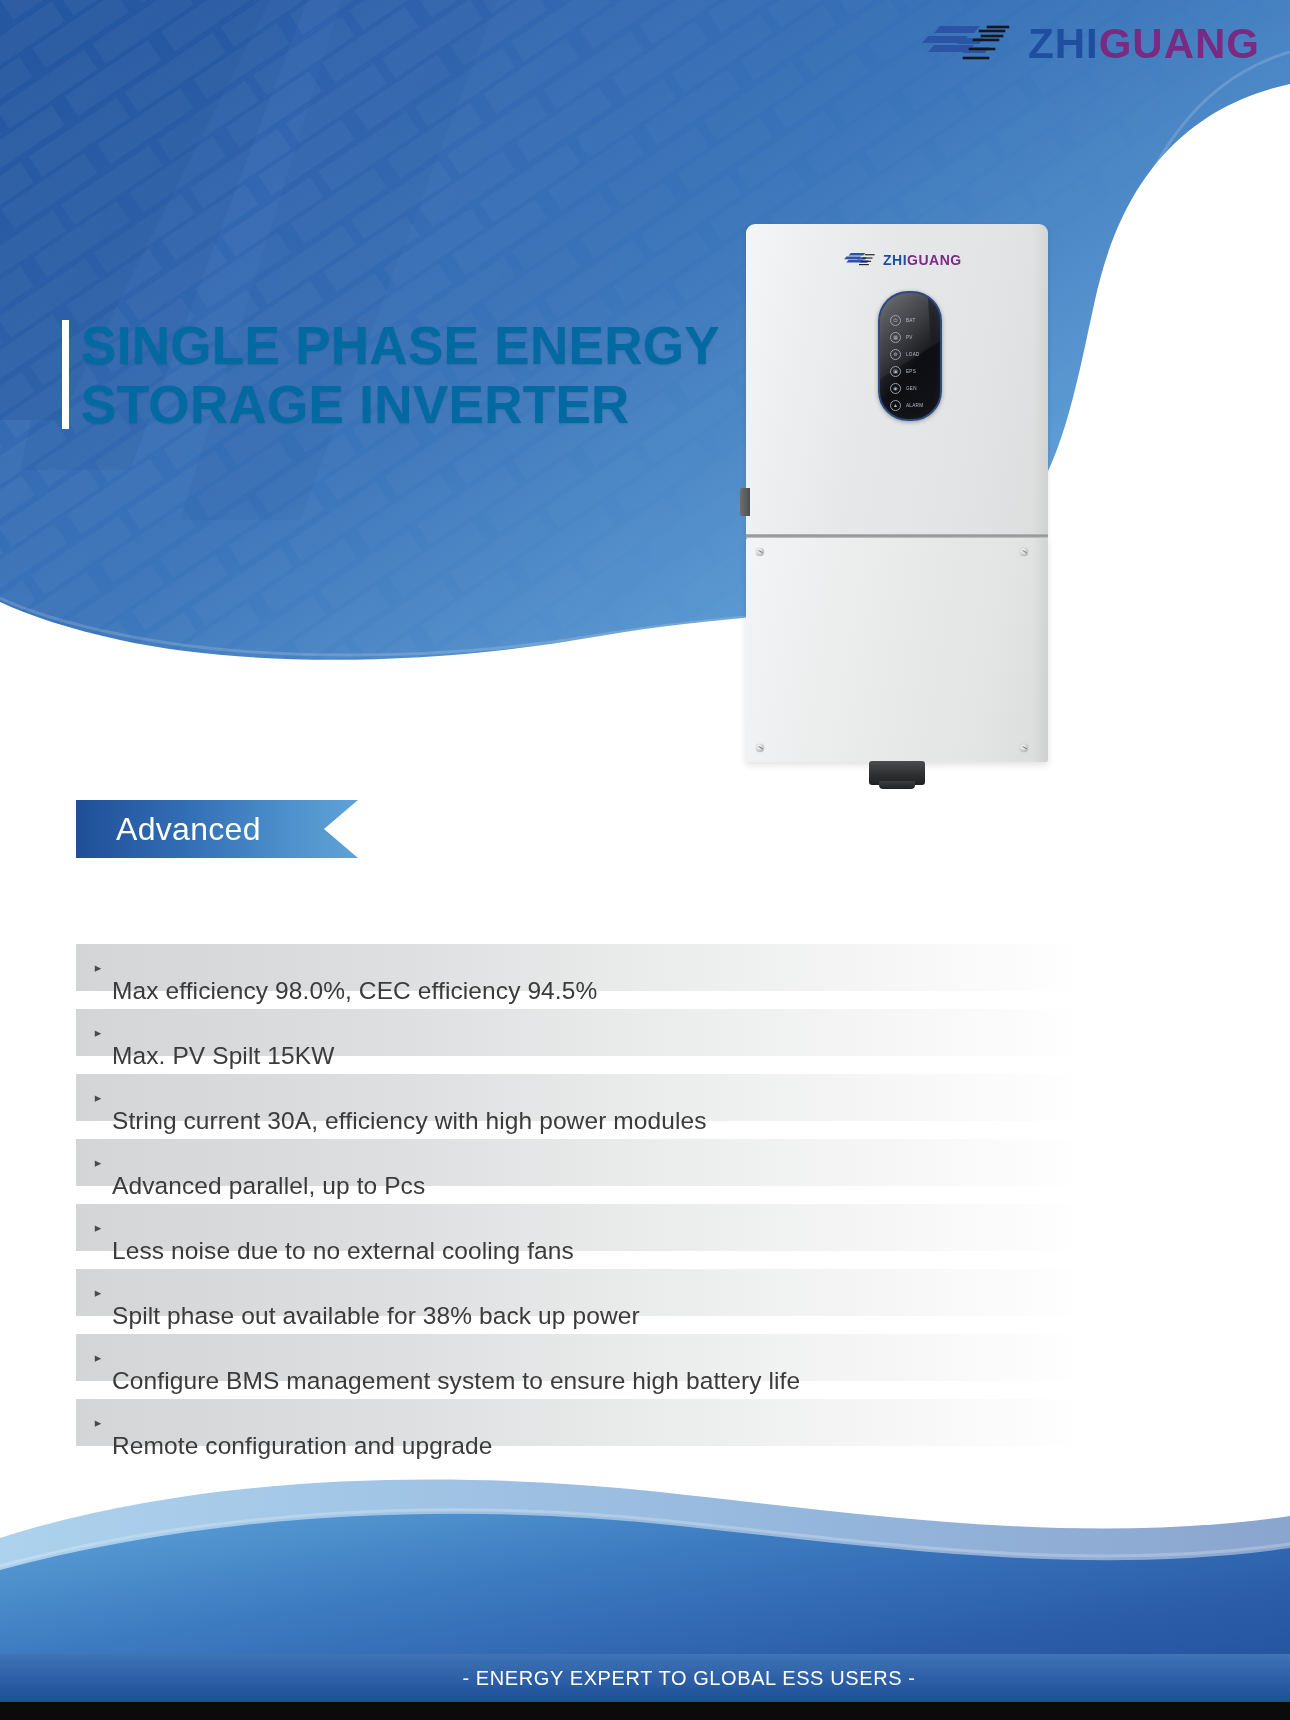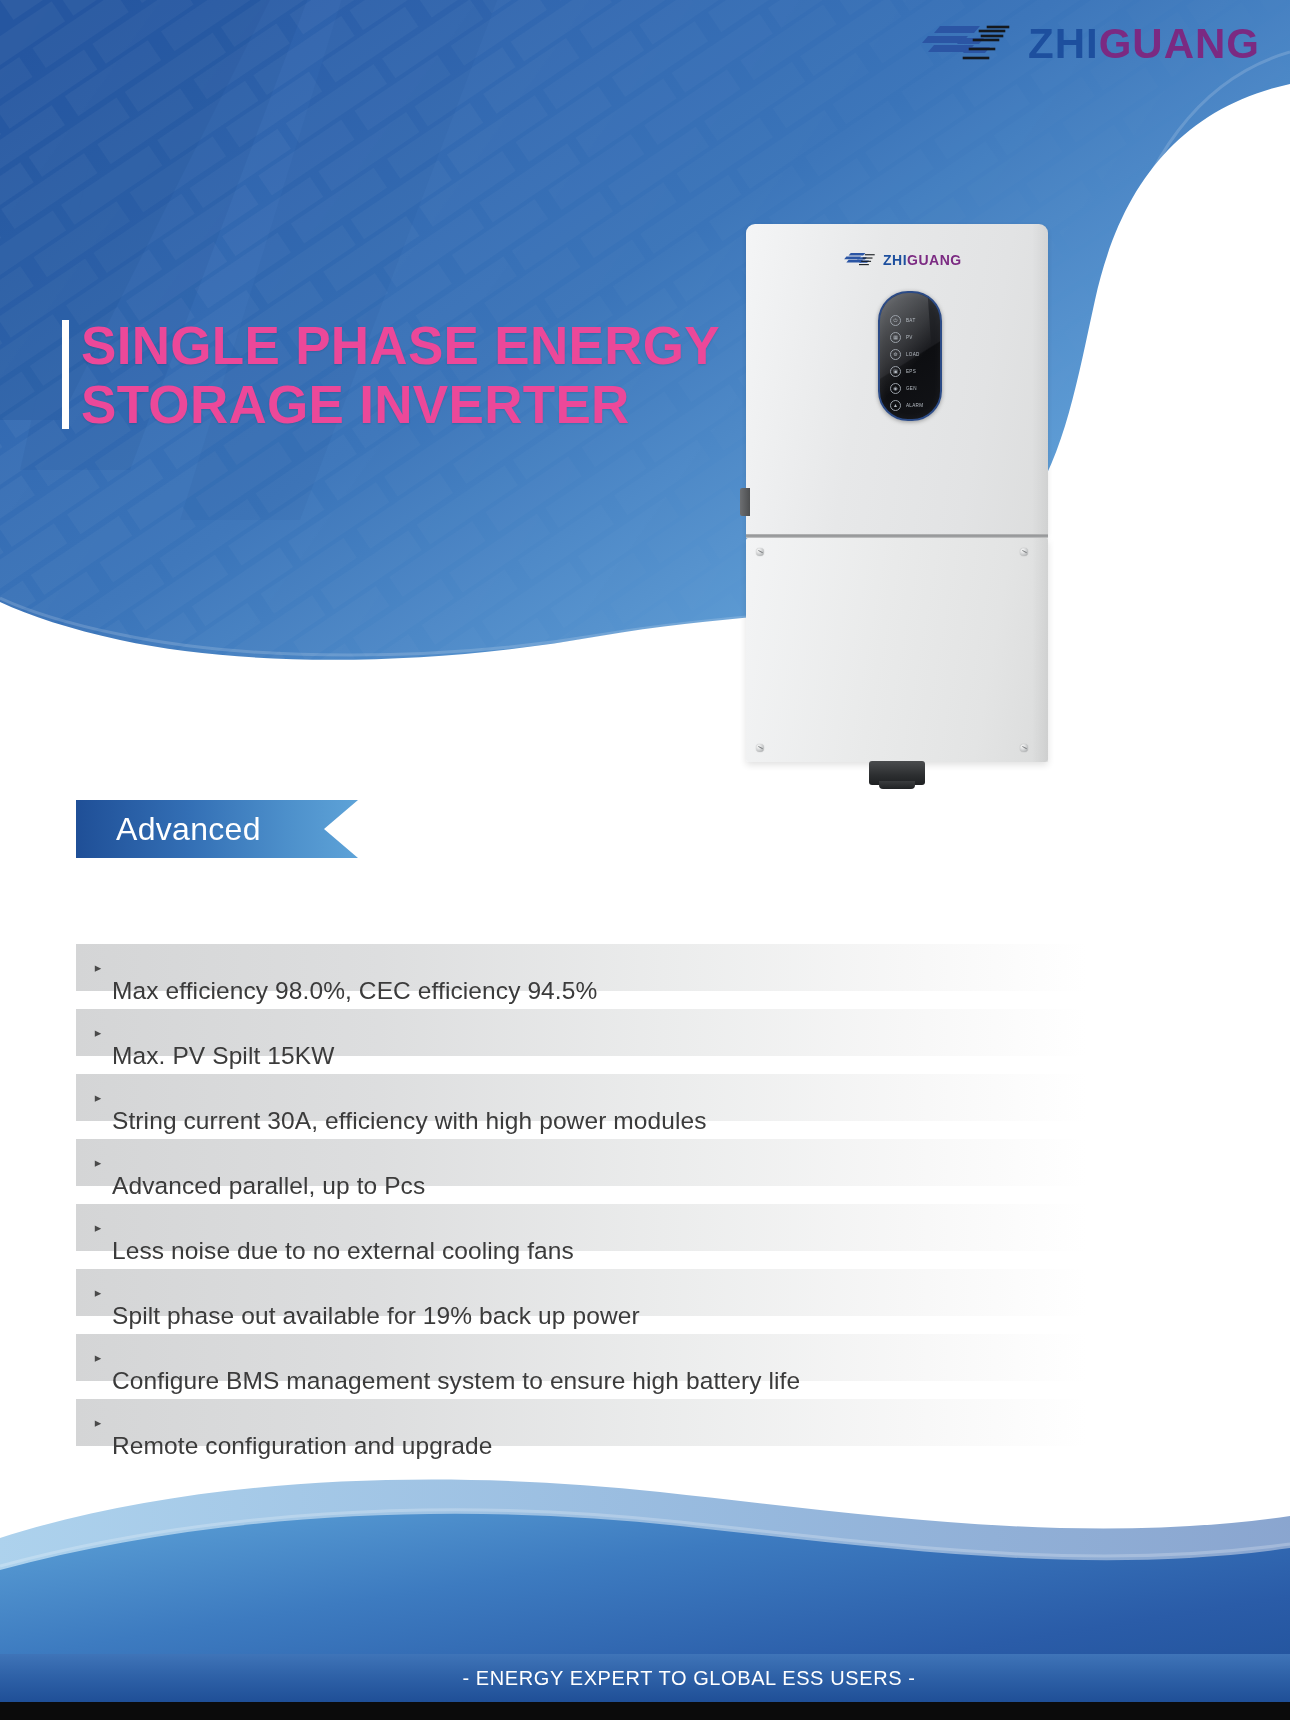--- a/index.html
+++ b/index.html
@@ -34,21 +34,21 @@
   .logo-text .zhi{color:#1d4f9e;}
   .logo-text .guang{color:#7b2a82;}
 
   
   .title-block{
     position:absolute;left:62px;top:316px;z-index:30;
     display:flex;align-items:stretch;gap:12px;
   }
   .title-bar{width:7px;background:#ffffff;flex:none;margin-top:4px;margin-bottom:6px;}
   .title-text{
-    color:#ec4899;font-weight:bold;font-size:53px;line-height:1.12;
+    color:#0369a1;font-weight:bold;font-size:53px;line-height:1.12;
     letter-spacing:0.3px;
     text-shadow:0 1px 2px rgba(0,0,0,.12);
   }
   .title-text div{white-space:nowrap;}
 
   
   .product{
     position:absolute;left:746px;top:224px;width:302px;height:560px;z-index:35;
   }
   .inv-top{
@@ -381,21 +381,21 @@
       <span class="feature-text">Advanced parallel, up to Pcs</span>
     </div>
 
     <div class="feature-row">
       <span class="bullet-ico">▸</span>
       <span class="feature-text">Less noise due to no external cooling fans</span>
     </div>
 
     <div class="feature-row">
       <span class="bullet-ico">▸</span>
-      <span class="feature-text">Spilt phase out available for 19% back up power</span>
+      <span class="feature-text">Spilt phase out available for 38% back up power</span>
     </div>
 
     <div class="feature-row">
       <span class="bullet-ico">▸</span>
       <span class="feature-text">Configure BMS management system to ensure high battery life</span>
     </div>
 
     <div class="feature-row">
       <span class="bullet-ico">▸</span>
       <span class="feature-text">Remote configuration and upgrade</span>

